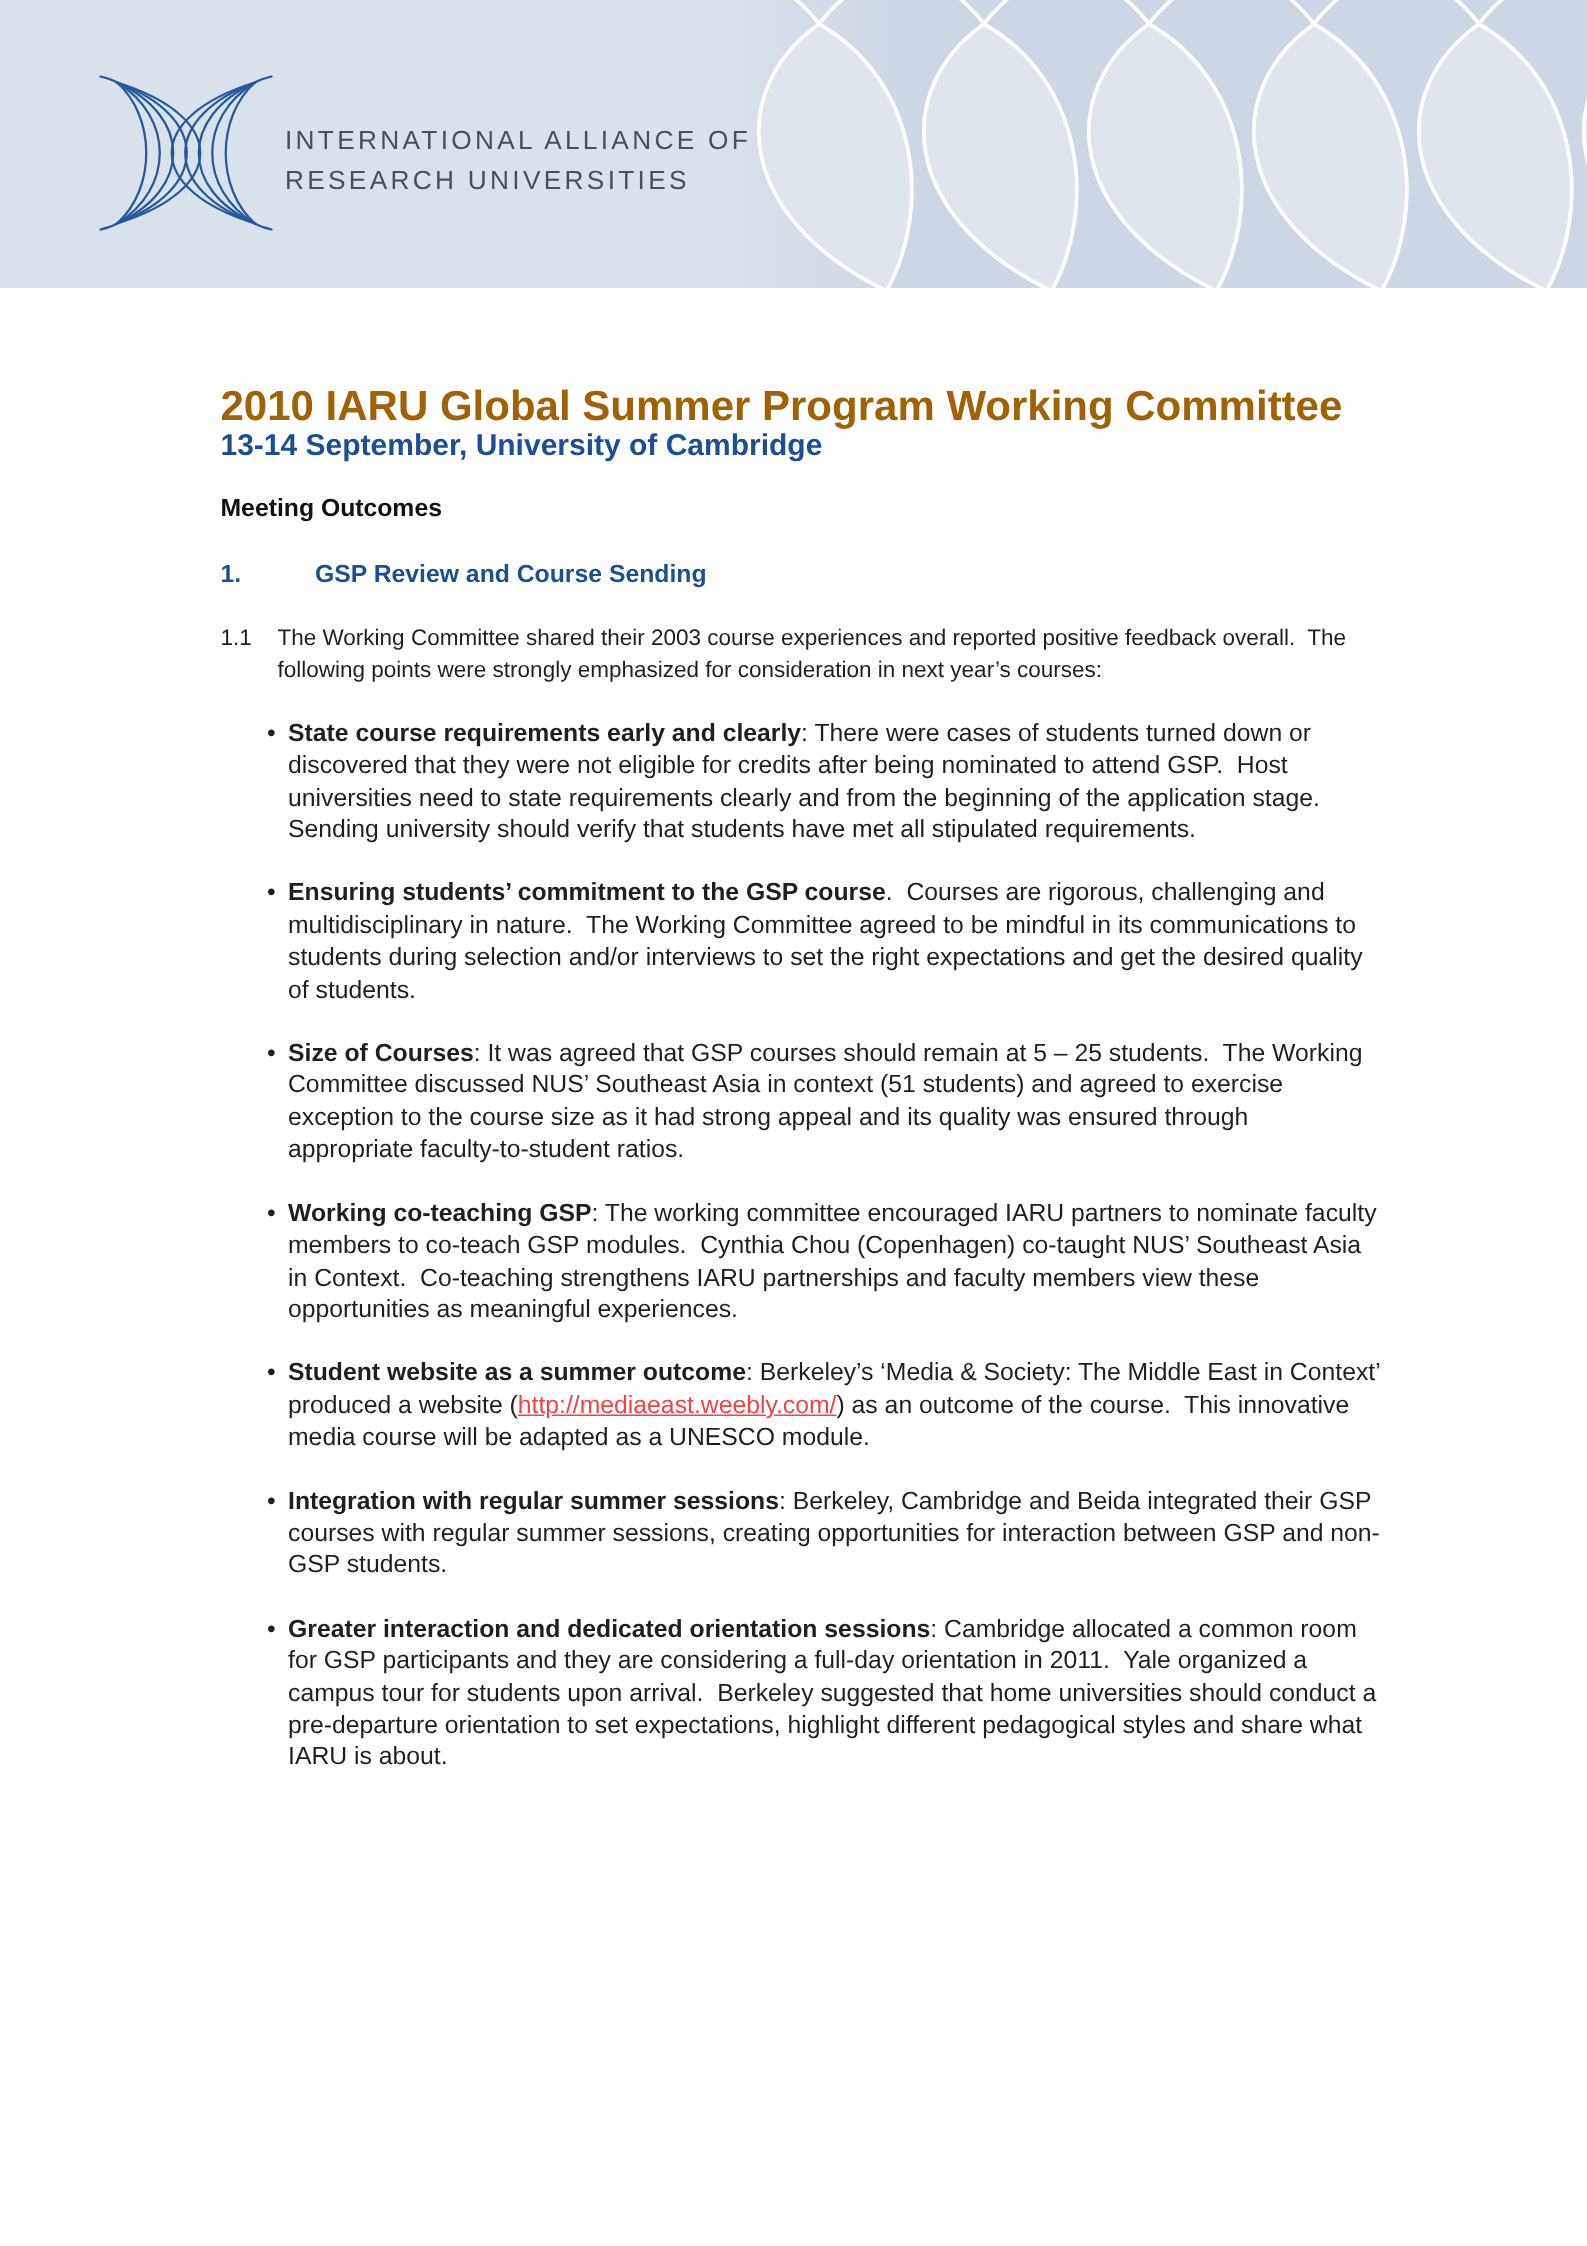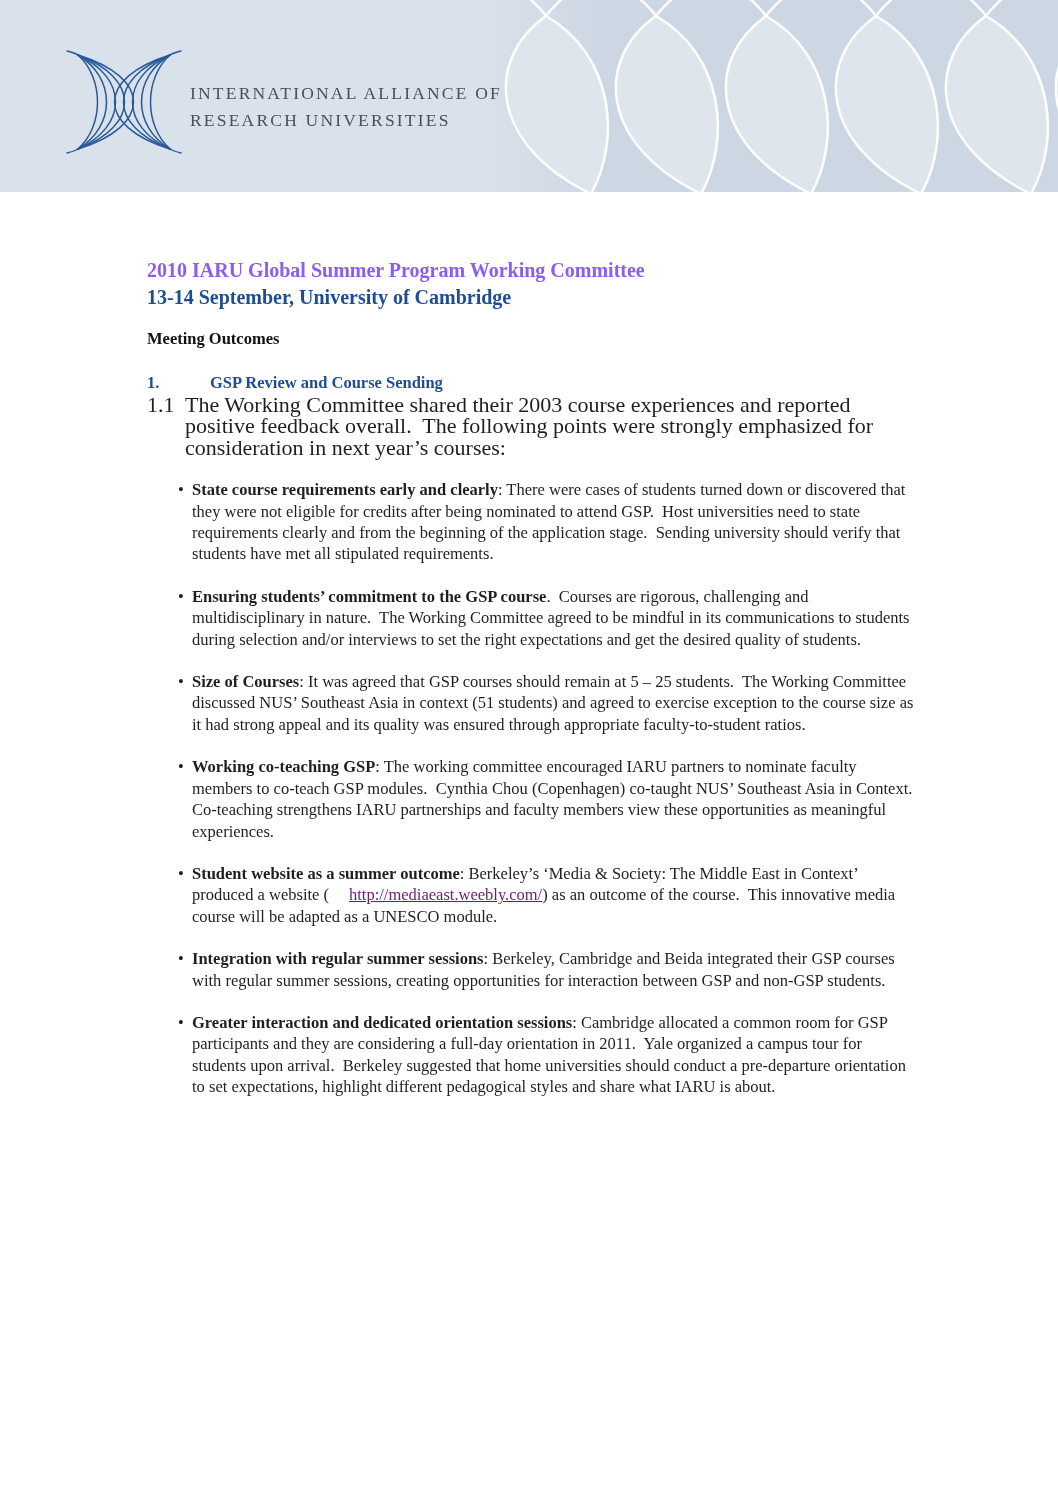--- a/index.html
+++ b/index.html
@@ -1,60 +1,60 @@
 <!DOCTYPE html>
 <html><head>
 <meta charset="utf-8">
 <style>
   html,body{margin:0;padding:0;background:#ffffff;}
   .page{
     position:relative;
     width:1058px;height:1235px;
     background:#ffffff;
-    font-family:Liberation Serif, serif;
+    font-family:Liberation Sans, sans-serif;
     color:#1f1f1f;
     overflow:hidden;
   }
   
   .header-band{
     position:absolute;top:0;left:0;width:1058px;height:192px;
     background:#d9e1ea;
   }
   .petal-svg{position:absolute;top:0;right:0;width:628px;height:192px;}
   .logo{position:absolute;left:64px;top:42px;width:120px;height:120px;}
   .org-name{
     position:absolute;left:190px;top:80px;
     color:#47505b;font-size:17.5px;line-height:27px;
     letter-spacing:2.2px;white-space:pre-line;
   }
   
   .content{
     position:absolute;top:256px;left:147px;width:773px;
   }
   .doc-title{
-    color:#8b5cf6;font-weight:bold;font-size:20px;line-height:29px;margin:0;
+    color:#a16207;font-weight:bold;font-size:28px;line-height:29px;margin:0;
   }
   .doc-subtitle{
     color:#1d4e94;font-weight:bold;font-size:20px;line-height:24px;margin:0;
   }
   .section-label{
     font-weight:bold;font-size:16.5px;line-height:22px;margin-top:19px;color:#111;
   }
   .section-heading{
     display:flex;color:#1d4e94;font-weight:bold;font-size:16.5px;line-height:22px;margin-top:22px;
   }
   .section-heading .h-num{width:63px;flex:0 0 63px;}
-  .para{display:flex;font-size:22px;line-height:21.4px;}
+  .para{display:flex;margin-top:21px;font-size:15px;line-height:21.4px;}
   .para .p-num{width:38px;flex:0 0 38px;}
   .para .p-text{white-space:pre-wrap;}
   .bullet{display:flex;margin-left:31px;margin-top:21px;font-size:16.5px;line-height:21.4px;}
   .bullet .b-marker{width:14px;flex:0 0 14px;}
   .bullet .b-text{white-space:pre-wrap;}
   .bullet .b-lead{font-weight:bold;}
-  .b-link{color:#701a75;text-decoration:underline;margin-left:20px;}
+  .b-link{color:#ef4444;text-decoration:underline;}
   
   .footer{
     position:absolute;left:147px;right:138px;top:1396px;
     border-top:2px solid #4a7098;
     display:flex;justify-content:space-between;
     padding-top:5px;font-size:14.5px;color:#111;
   }
   .banner{
     position:absolute;left:71px;right:73px;top:1444px;height:25px;
     background:#dce4ed;

